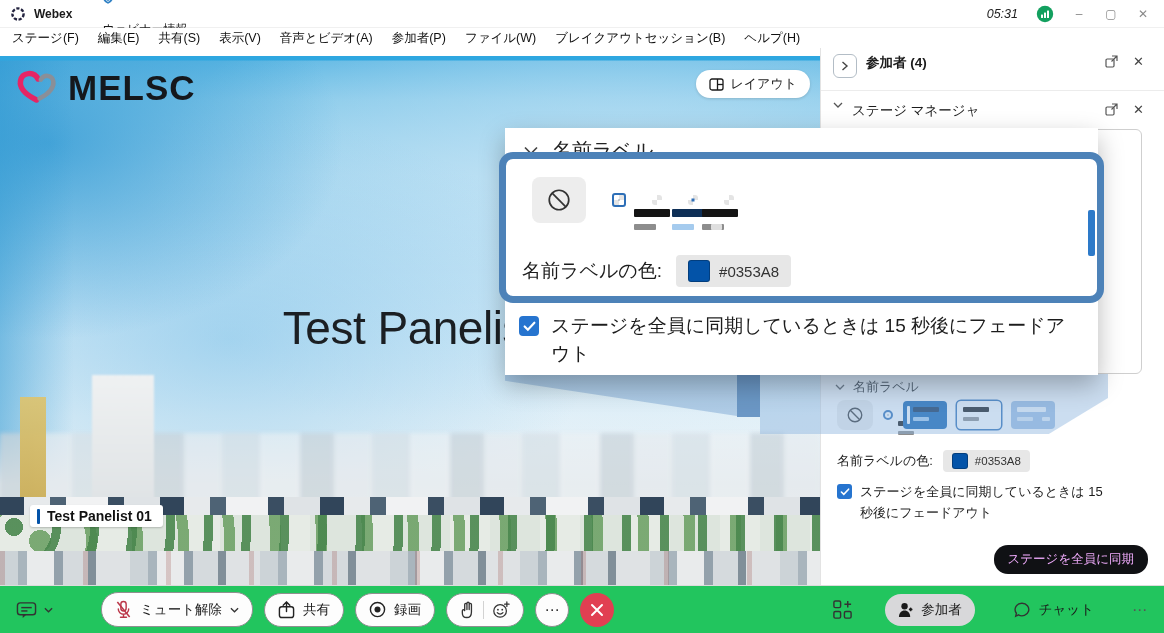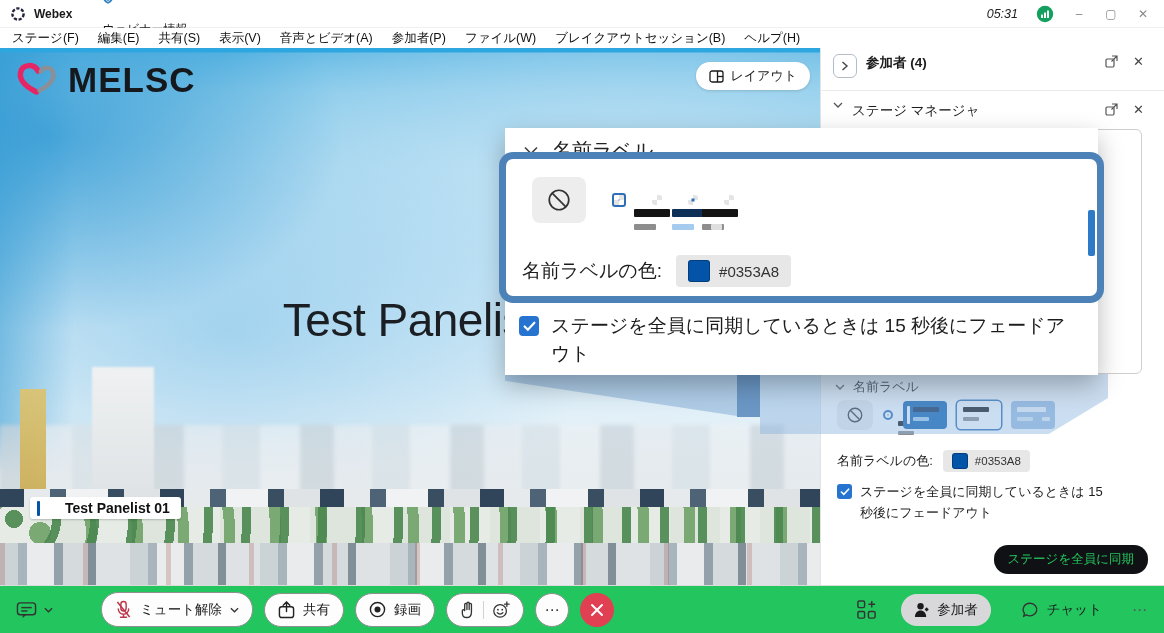--- a/index.html
+++ b/index.html
@@ -14,21 +14,21 @@
   .tb-item{display:flex;gap:17px;margin-right:30px;cursor:pointer;flex-direction:column;}
   .tb-right{margin-left:auto;display:flex;align-items:center;gap:18px;padding-right:14px;}
   .tb-time{font-size:12.5px;color:#222;font-style:italic;}
   .winbtn{color:#8a8a8a;font-size:12px;cursor:pointer;width:14px;text-align:center;}
 
   
   .menubar{position:absolute;left:0;top:28px;width:100%;height:20px;background:#fff;display:flex;align-items:center;gap:19px;padding-left:12px;font-size:12.5px;color:#111;box-sizing:border-box;}
   .menubar span{cursor:pointer;white-space:nowrap;}
 
   
-  .stage{position:absolute;left:0;top:48px;width:820px;height:545px;overflow:hidden;}
+  .stage{position:absolute;left:0;top:56px;width:820px;height:545px;overflow:hidden;}
   .sky{position:absolute;inset:0;background:
     linear-gradient(180deg,#2ea7e0 0,#2ea7e0 4px,rgba(46,167,224,0) 5px),
     linear-gradient(90deg,rgba(38,148,208,.5),rgba(38,148,208,0) 9%),
     radial-gradient(ellipse 420px 280px at 6% 16%,rgba(58,158,214,.85),rgba(58,158,214,0) 70%),
     radial-gradient(ellipse 520px 320px at 28% 52%,rgba(122,192,232,.55),rgba(122,192,232,0) 70%),
     radial-gradient(ellipse 640px 360px at 76% 28%,rgba(197,228,246,.85),rgba(197,228,246,0) 75%),
     linear-gradient(180deg,#56b4e2 0,#83c8e9 8%,#a9d8ef 22%,#cfe8f6 46%,#e7f2f8 66%,#edf1f3 100%);}
   .city{position:absolute;left:0;right:0;bottom:0;height:168px;}
   .city::before{content:"";position:absolute;inset:0;background:linear-gradient(180deg,rgba(226,232,235,0),rgba(226,232,235,.92) 30%,#e9edec 62%,#eef1ef 100%);}
   .haze{position:absolute;left:0;right:0;top:0;height:70px;background:repeating-linear-gradient(90deg,rgba(203,212,219,.7) 0 34px,rgba(231,236,240,.65) 34px 72px,rgba(216,225,231,.7) 72px 110px,rgba(236,240,243,.6) 110px 150px);filter:blur(2px);}
@@ -39,21 +39,21 @@
     repeating-radial-gradient(circle at 14px 12px,rgba(74,135,78,.9) 0 9px,rgba(0,0,0,0) 9px 38px),
     repeating-radial-gradient(circle at 40px 26px,rgba(104,158,96,.85) 0 11px,rgba(0,0,0,0) 11px 46px),
     repeating-linear-gradient(90deg,#e6ebe5 0 40px,#dde5dd 40px 90px);}
   .row-low{position:absolute;top:118px;bottom:0;left:0;right:0;background:
     repeating-linear-gradient(90deg,rgba(146,60,52,.22) 0 5px,rgba(0,0,0,0) 5px 83px),
     repeating-linear-gradient(90deg,#ccd3d7 0 18px,#a9b5bd 18px 27px,#e9ebec 27px 54px,#93a1ab 54px 63px,#d5dadd 63px 88px,#818f99 88px 96px,#dfe2e4 96px 130px);}
   .brand-logo{position:absolute;left:14px;top:12px;display:flex;align-items:center;gap:8px;z-index:5;}
   .brand-text{font-size:35px;font-weight:800;letter-spacing:1px;color:#15181c;}
   .layout-btn{position:absolute;right:10px;top:14px;display:flex;align-items:center;gap:6px;background:#fff;border:none;border-radius:15px;padding:5px 13px;font-size:13px;color:#1a1a1a;cursor:pointer;z-index:5;box-shadow:0 1px 3px rgba(0,0,0,.15);font-family:inherit;}
   .speaker-name{position:absolute;left:50%;top:245px;transform:translateX(-50%);font-size:46px;color:#1b1f23;letter-spacing:-.5px;z-index:4;white-space:nowrap;}
-  .name-chip{position:absolute;left:30px;top:449px;display:flex;align-items:center;gap:25px;background:#fff;border-radius:3px;padding:3px 11px 3px 7px;z-index:6;box-shadow:0 1px 2px rgba(0,0,0,.2);}
+  .name-chip{position:absolute;left:30px;top:449px;display:flex;align-items:center;gap:7px;background:#fff;border-radius:3px;padding:3px 11px 3px 7px;z-index:6;box-shadow:0 1px 2px rgba(0,0,0,.2);}
   .chip-bar{width:3px;height:15px;border-radius:1px;}
   .chip-text{font-size:14px;font-weight:600;color:#111;white-space:nowrap;}
 
   
   .side{position:absolute;left:820px;top:48px;width:344px;height:537px;background:#fff;border-left:1px solid #e3e3e3;box-sizing:border-box;z-index:10;}
   .p-head,.sm-head{display:flex;align-items:flex-start;padding:0 12px;}
   .p-head{position:absolute;left:0;right:0;top:6px;height:30px;}
   .sm-head{position:absolute;left:0;right:0;top:54px;height:26px;}
   .head-title{font-size:13.5px;color:#1c1c1c;margin-left:9px;}
   .p-head .head-title{font-weight:700;}
@@ -64,21 +64,21 @@
   .side-div{position:absolute;left:0;right:0;top:42px;border-bottom:1px solid #ececec;}
   .sm-body{position:absolute;left:8px;top:81px;width:311px;height:243px;border:1px solid #cfcfcf;border-radius:6px;}
   .nl-head{position:absolute;left:14px;top:330px;display:flex;align-items:center;gap:8px;font-size:13px;color:#2a2a2a;}
   .nl-row{position:absolute;left:16px;top:352px;display:flex;align-items:center;gap:10px;}
   .nl-color{position:absolute;left:16px;top:402px;display:flex;align-items:center;gap:10px;font-size:13px;color:#1c1c1c;}
   .swatch-pill{display:flex;align-items:center;gap:7px;background:#e7e7e7;border-radius:4px;padding:3px 9px;cursor:pointer;}
   .swatch{width:14px;height:14px;border-radius:3px;border:1px solid rgba(0,0,0,.25);}
   .swatch-txt{font-size:11.5px;color:#333;}
   .nl-check{position:absolute;left:16px;top:434px;display:flex;gap:8px;width:278px;font-size:13px;line-height:1.6;color:#1c1c1c;cursor:pointer;}
   .cbx{flex:0 0 auto;width:15px;height:15px;border-radius:3px;background:#2674cf;display:flex;align-items:center;justify-content:center;margin-top:2px;}
-  .sync-btn{position:absolute;right:16px;top:497px;background:#101114;color:#22c55e;border:none;border-radius:14px;padding:6px 14px;font-size:12.5px;cursor:pointer;font-family:inherit;}
+  .sync-btn{position:absolute;right:16px;top:497px;background:#101114;color:#f0abfc;border:none;border-radius:14px;padding:6px 14px;font-size:12.5px;cursor:pointer;font-family:inherit;}
 
   
   .sopt{display:flex;align-items:center;justify-content:center;cursor:pointer;box-sizing:border-box;}
   .none-btn{background:#ededed;border-radius:8px;}
   .card{position:relative;background:#fff;border-radius:5px;box-shadow:0 0 0 1px rgba(120,140,160,.4);}
   .card>span{position:absolute;border-radius:1px;}
   .ln{background:#14406e;}
   .b1{background:#141414;}
   .b2{background:#8d8d8d;}
   .card.blue{background:#1263b2;box-shadow:none;}
@@ -129,21 +129,21 @@
   .mag-check{position:absolute;left:14px;top:184px;display:flex;gap:12px;width:556px;font-size:19px;line-height:1.45;color:#1c1c1c;z-index:1;}
   .mag-check .cbx{width:20px;height:20px;border-radius:4px;margin-top:4px;}
 
   
   .toolbar{position:absolute;left:0;right:0;bottom:0;height:48px;background:#22c55e;border-top:1px solid #dcdcdc;display:flex;align-items:center;padding:0 16px;box-sizing:border-box;z-index:20;}
   .cap-group{display:flex;align-items:center;gap:7px;cursor:pointer;margin-right:48px;color:#333;}
   .tb-pill{display:flex;align-items:center;gap:8px;border:1px solid #8f8f8f;border-radius:17px;padding:7px 13px;background:#fdfdfd;font-size:13.5px;color:#1a1a1a;cursor:pointer;margin-right:11px;white-space:nowrap;}
   .pill-div{width:1px;height:18px;background:#d2d2d2;}
   .circle-btn{width:32px;height:32px;border:1px solid #8f8f8f;border-radius:50%;background:#fdfdfd;display:flex;align-items:center;justify-content:center;cursor:pointer;margin-right:11px;color:#333;font-size:15px;}
   .leave-btn{width:34px;height:34px;border:none;border-radius:50%;background:#e13f52;display:flex;align-items:center;justify-content:center;cursor:pointer;}
-  .tb-rightgrp{margin-left:auto;display:flex;align-items:center;gap:24px;}
+  .tb-rightgrp{margin-left:auto;display:flex;align-items:center;gap:32px;}
   .flat-btn{display:flex;align-items:center;gap:8px;font-size:13.5px;color:#1a1a1a;cursor:pointer;background:none;border:none;font-family:inherit;}
   .part-btn{background:#d8d8da;border-radius:16px;padding:7px 13px;}
   .dots{color:#555;font-size:15px;letter-spacing:1px;cursor:pointer;}
 </style>
 </head>
 <body>
 
 <div class="app">
 
   <div class="titlebar">

